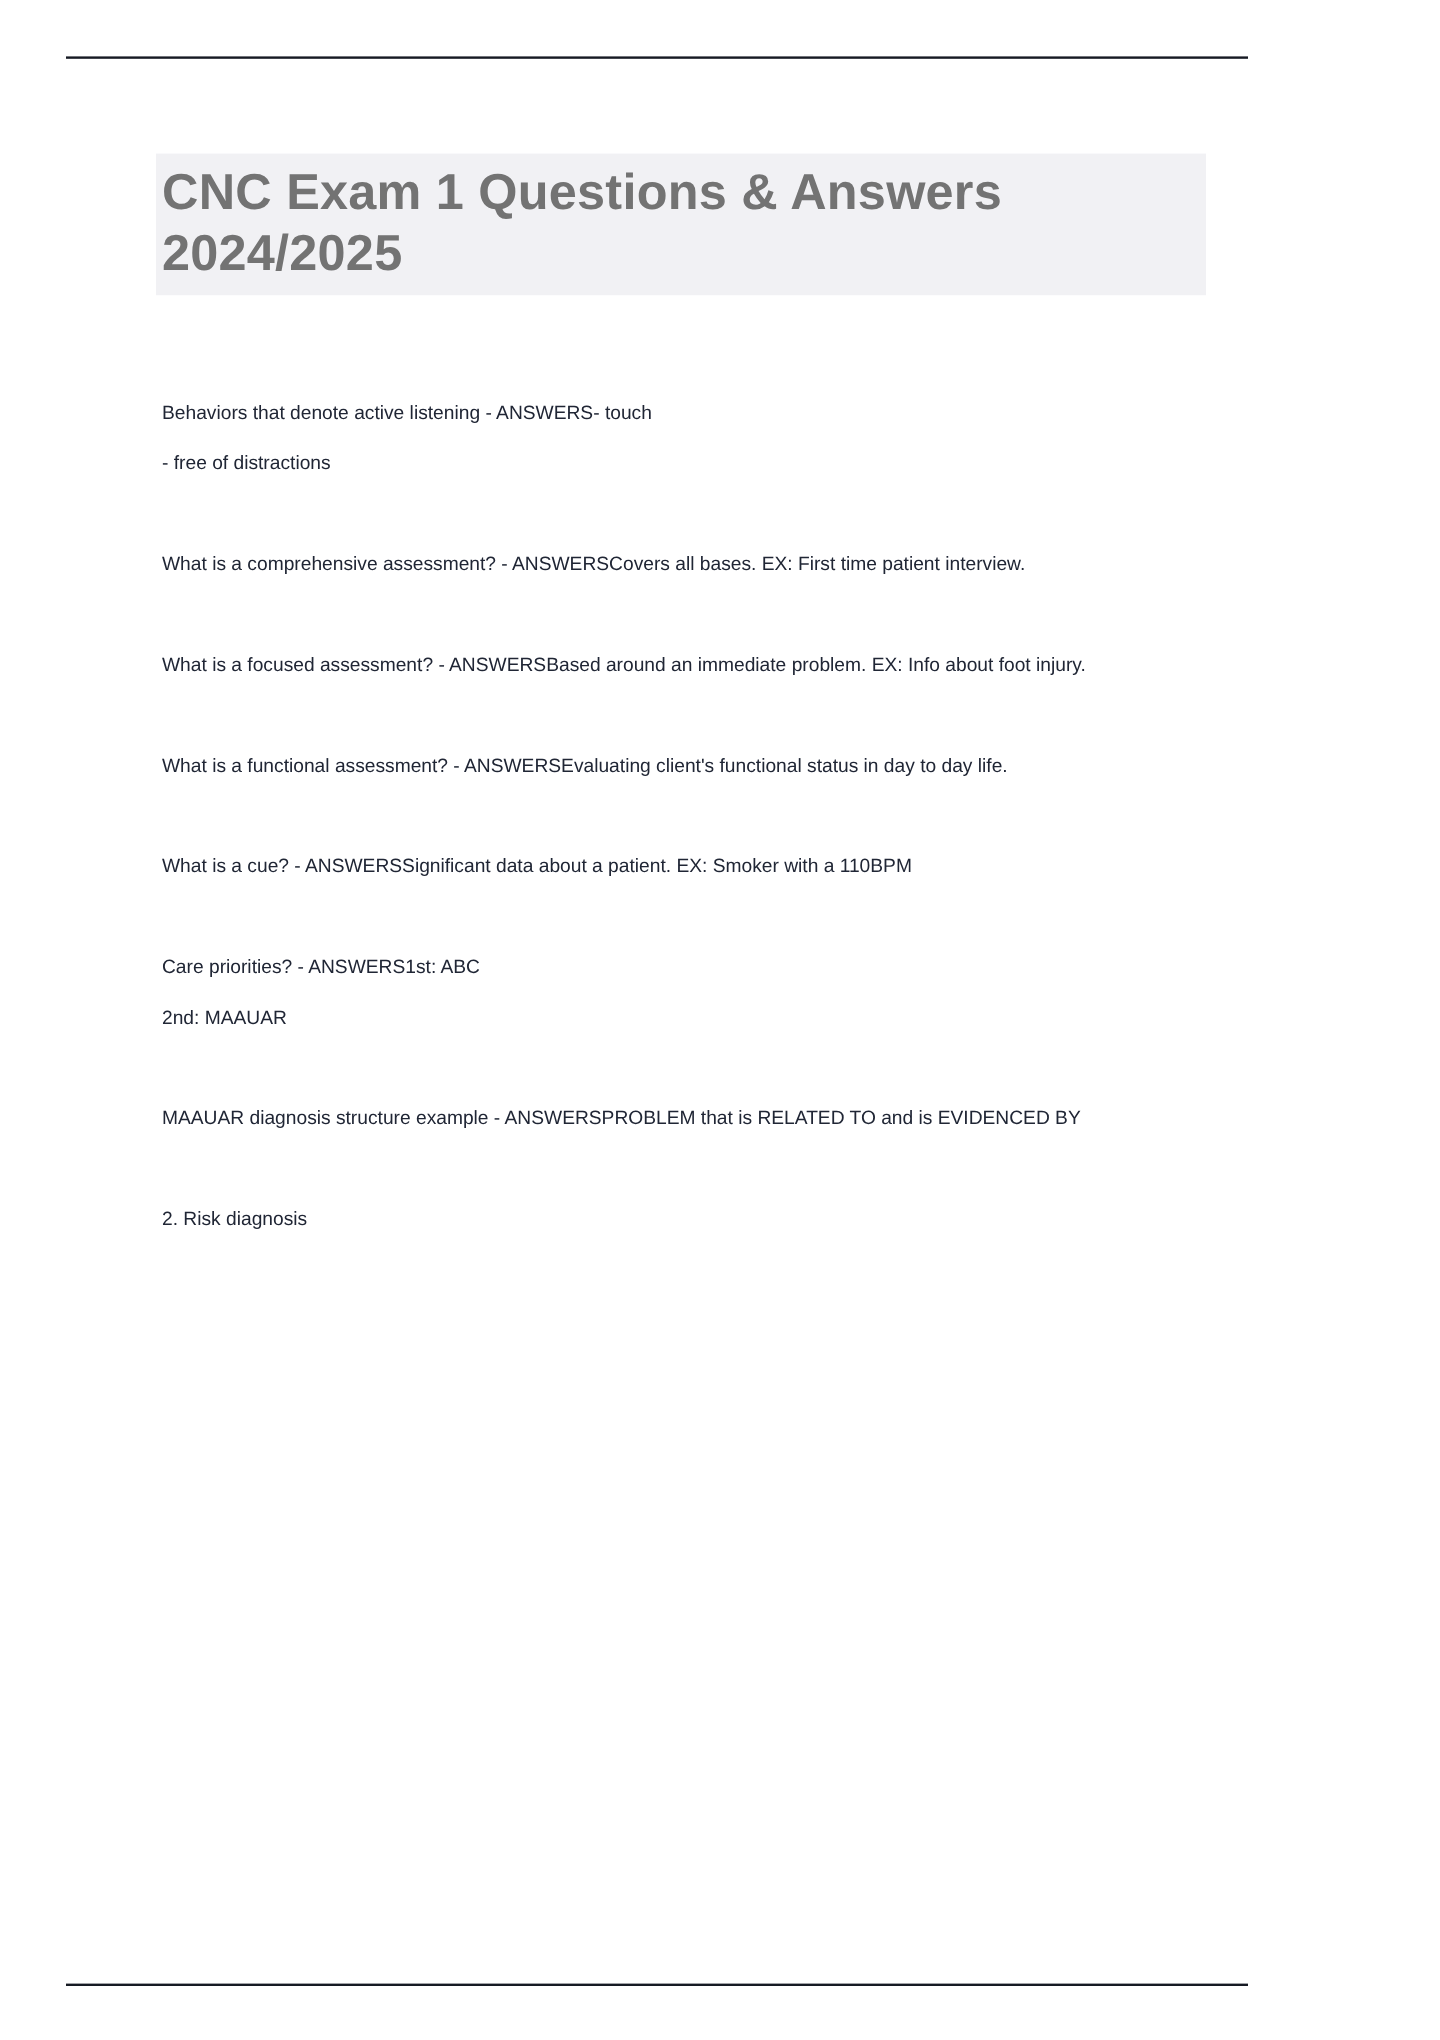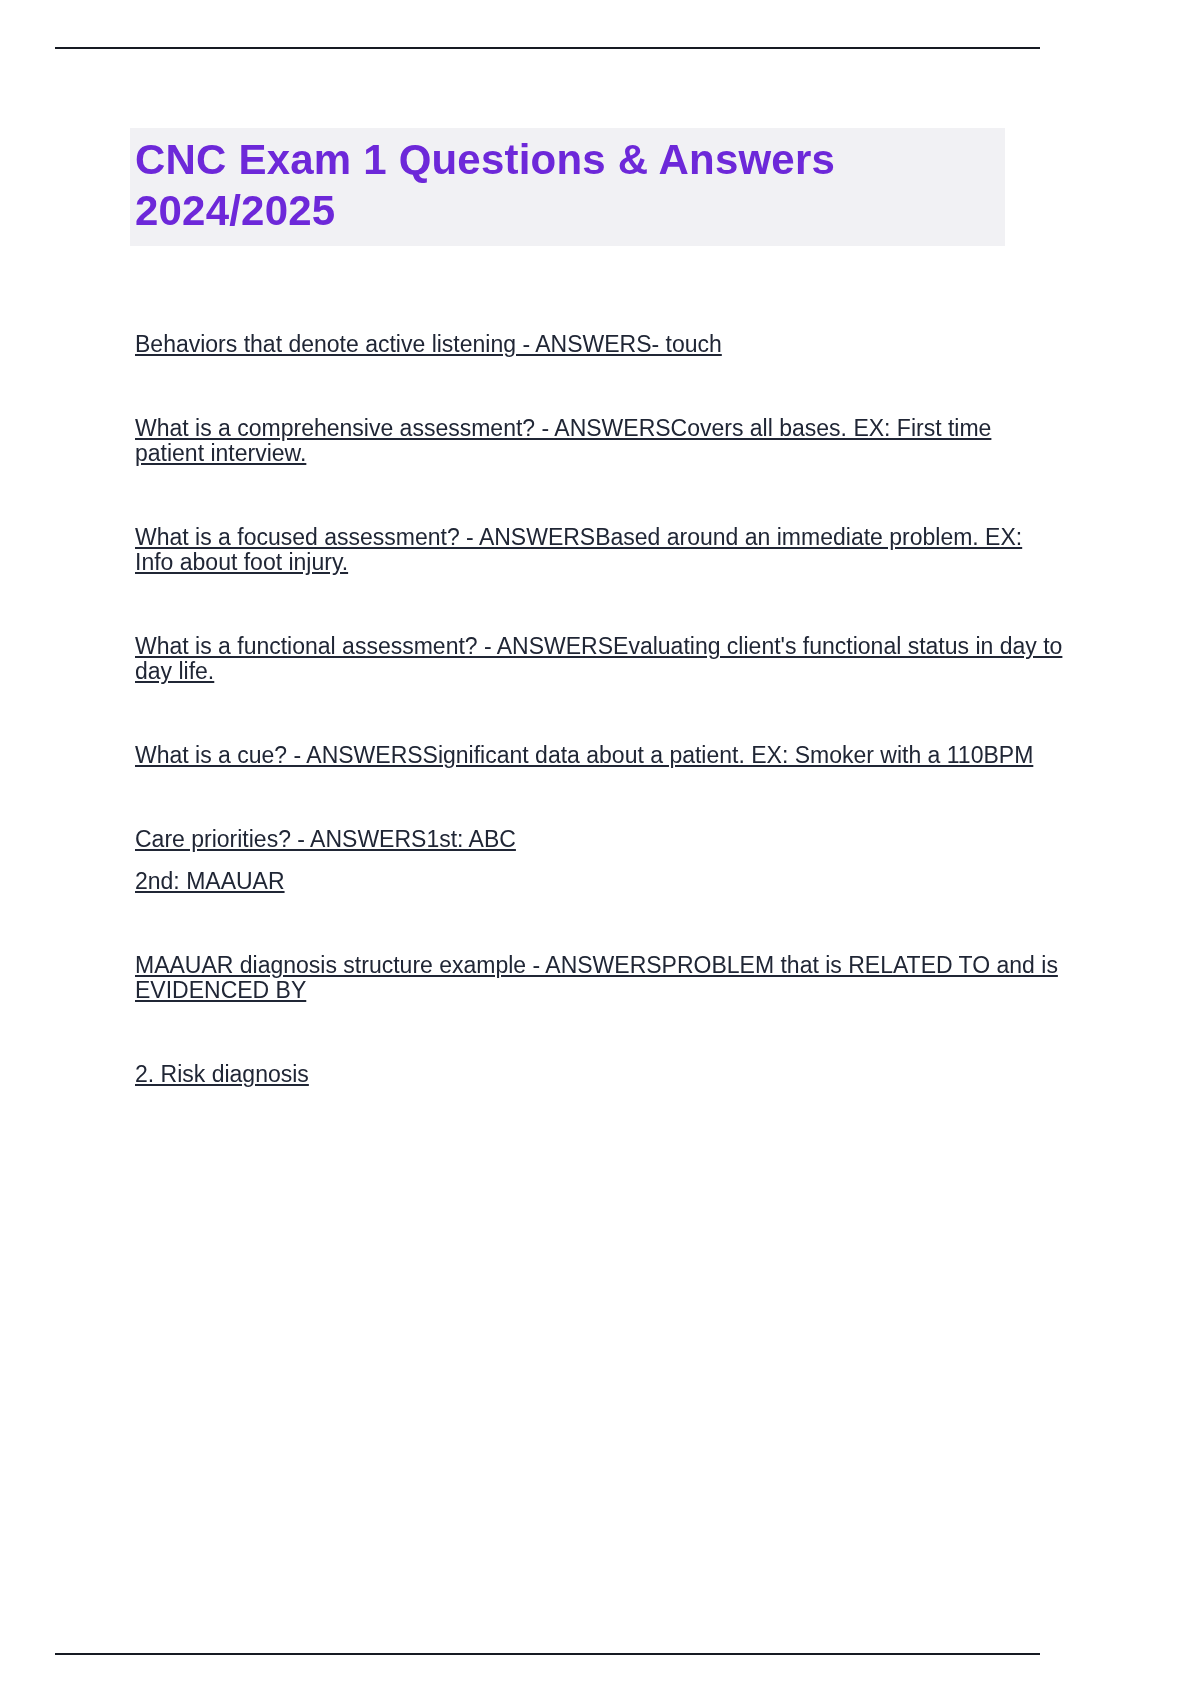--- a/index.html
+++ b/index.html
@@ -32,51 +32,51 @@
     left: 135px;
     width: 930px;
   }
   h1.doc-title {
     display: block;
     width: 875px;
     margin: 0 0 16px -5px;
     padding: 6px 10px 10px 5px;
     box-sizing: border-box;
     background: #f1f1f4;
-    color: #6d28d9;
+    color: #737373;
     font-size: 42px;
     line-height: 1.22;
     font-weight: bold;
     letter-spacing: 0.2px;
   }
   .doc-body {
     margin-top: 86px;
-    font-size: 23px;
+    font-size: 16px;
     line-height: 25px;
-    text-decoration: underline;
   }
   .block {
     margin: 0 0 59px 0;
   }
   .block .line {
     margin: 0 0 17px 0;
   }
 </style>
 </head>
 <body>
 
 <div class="page">
   <div class="rule rule-top"></div>
 
   <div class="content">
     <h1 class="doc-title">CNC Exam 1 Questions &amp; Answers 2024/2025</h1>
 
     <div class="doc-body">
         <div class="block">
           <p class="line">Behaviors that denote active listening - ANSWERS- touch</p>
+          <p class="line">- free of distractions</p>
         </div>
         <div class="block">
           <p class="line">What is a comprehensive assessment? - ANSWERSCovers all bases. EX: First time patient interview.</p>
         </div>
         <div class="block">
           <p class="line">What is a focused assessment? - ANSWERSBased around an immediate problem. EX: Info about foot injury.</p>
         </div>
         <div class="block">
           <p class="line">What is a functional assessment? - ANSWERSEvaluating client's functional status in day to day life.</p>
         </div>

